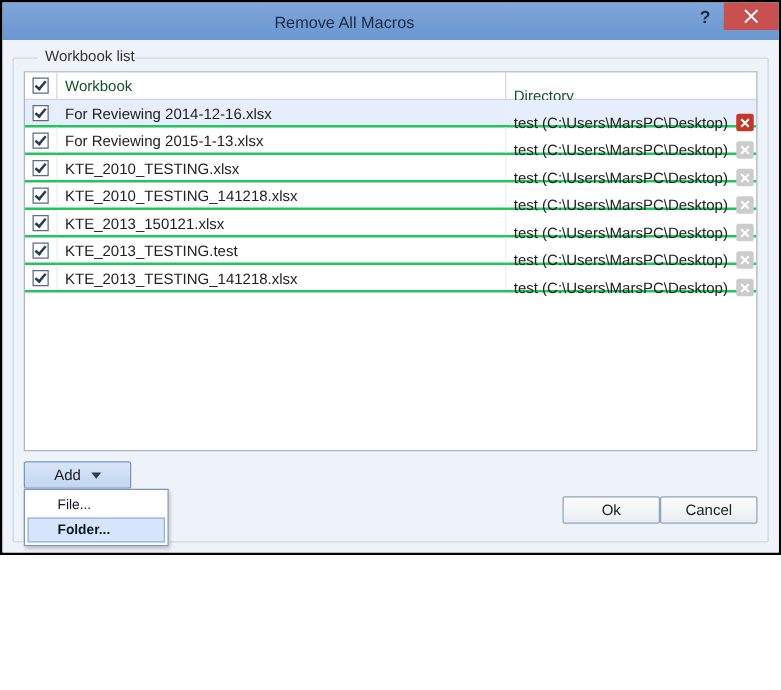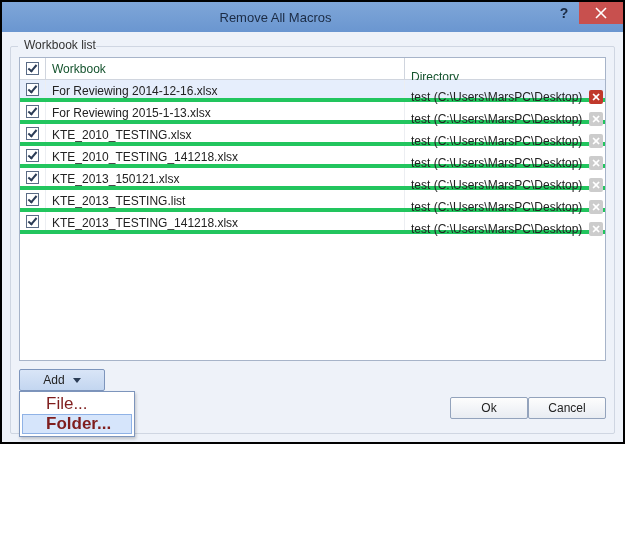--- a/index.html
+++ b/index.html
@@ -68,21 +68,21 @@
   }
   .group-label {
     font-size: 12px;
     color: #333;
     padding: 0 0 2px 6px;
     position: relative;
     z-index: 1;
     background: #eef2f9;
     width: fit-content;
     margin-bottom: -8px;
-    margin-left: 8px;
+    margin-left: 20px;
   }
   .groupbox {
     border: 1px solid #cfd6e2;
     border-radius: 2px;
     padding: 10px 8px 8px 8px;
     flex: 1;
     display: flex;
     flex-direction: column;
   }
   .listbox {
@@ -90,21 +90,21 @@
     border: 1px solid #a7b4c9;
     background: #fff;
     overflow: hidden;
     display: flex;
     flex-direction: column;
   }
   .row {
     display: flex;
     align-items: center;
     height: 22px;
-    border-bottom: 4px solid #22c55e;
+    border-bottom: 2px solid #22c55e;
     font-size: 12px;
     color: #222;
     padding: 0;
   }
   .row.header {
     background: #fff;
     border-bottom: 1px solid #d0d5de;
     font-weight: 400;
     color: #14532d;
   }
@@ -218,22 +218,22 @@
     background: #fff;
     border: 1px solid #7d95bc;
     box-shadow: 1px 2px 3px rgba(0,0,0,0.2);
     padding: 2px;
   }
   .dropdown .dd-item {
     height: 20px;
     display: flex;
     align-items: center;
     padding: 0 6px 0 24px;
-    font-size: 17px;
-    color: #7f1d1d;
+    font-size: 11px;
+    color: #0f172a;
   }
   .dropdown .dd-item.hover {
     background: #d6e5fb;
     border: 1px solid #8fb2e6;
     padding-left: 23px;
     height: 20px;
     font-weight: bold;
   }
   .footer-spacer { flex:1; }
   .footer-right {
@@ -323,21 +323,21 @@
               <div class="col-wb">KTE_2013_150121.xlsx</div>
               <div class="col-dir">
                 <span class="dirtext">test (C:\Users\MarsPC\Desktop)</span>
                 <span class="del-ic">✕</span>
               </div>
             </div>
             <div class="row">
               <div class="col-check">
                 <span class="checkbox checked"></span>
               </div>
-              <div class="col-wb">KTE_2013_TESTING.list</div>
+              <div class="col-wb">KTE_2013_TESTING.test</div>
               <div class="col-dir">
                 <span class="dirtext">test (C:\Users\MarsPC\Desktop)</span>
                 <span class="del-ic">✕</span>
               </div>
             </div>
             <div class="row">
               <div class="col-check">
                 <span class="checkbox checked"></span>
               </div>
               <div class="col-wb">KTE_2013_TESTING_141218.xlsx</div>

